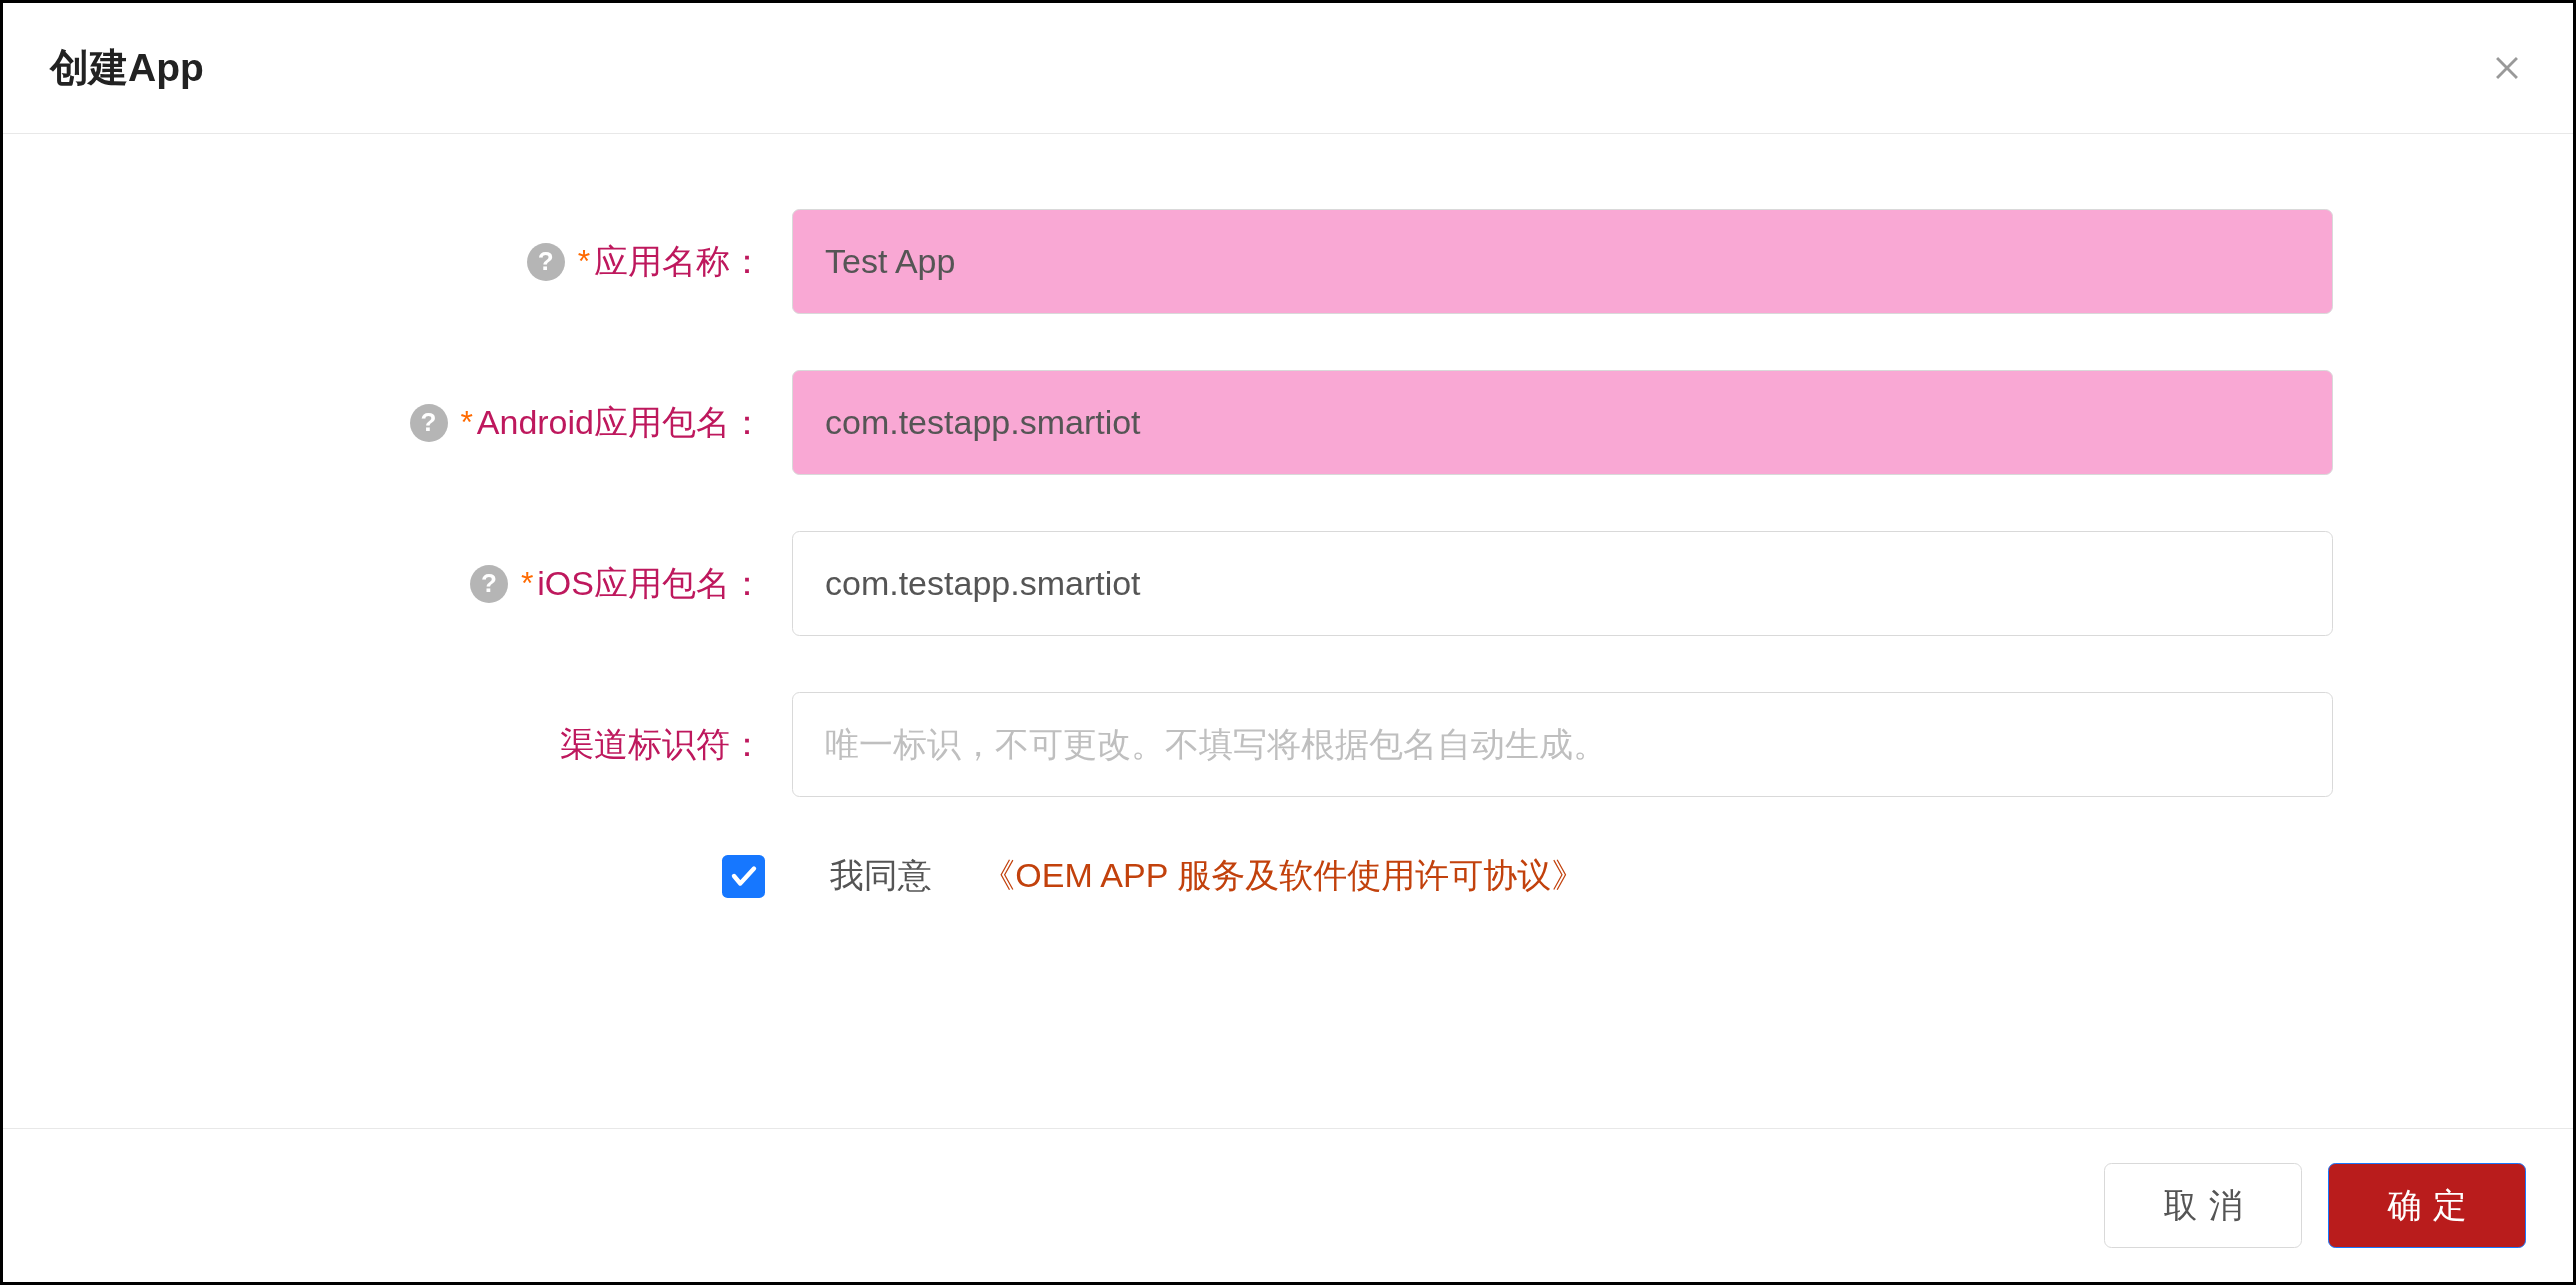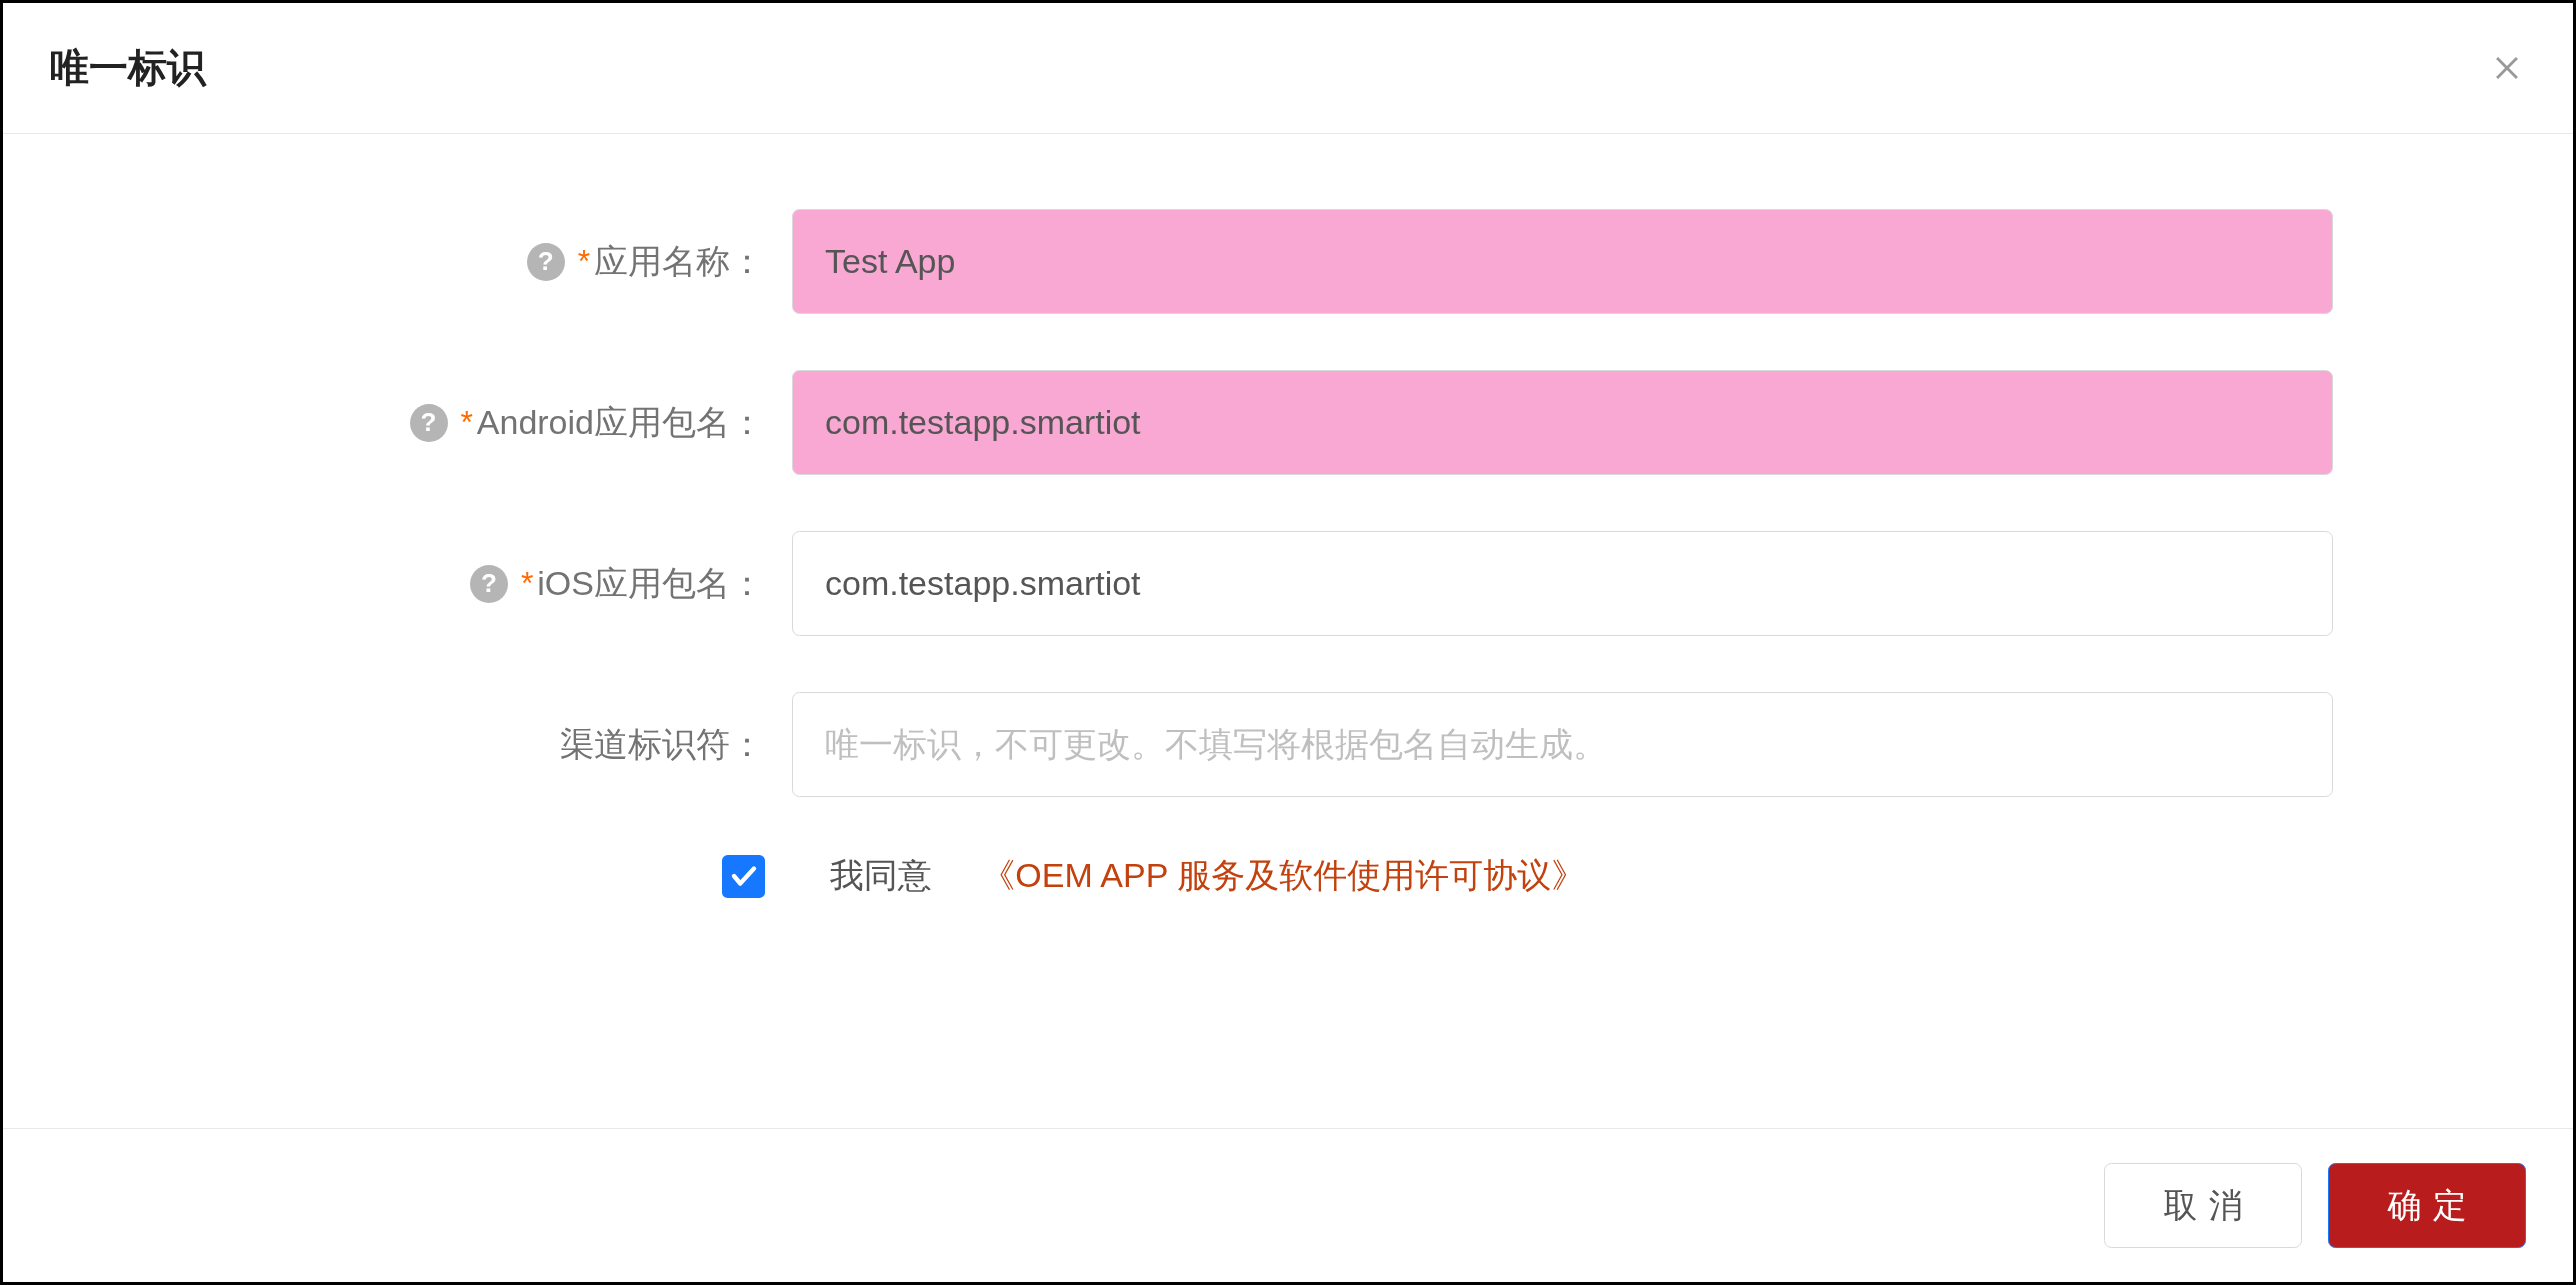--- a/index.html
+++ b/index.html
@@ -76,21 +76,21 @@
       margin-right: 13px;
       cursor: pointer;
     }
     .required {
       color: #ff6a00;
       font-size: 32px;
       margin-right: 3.8px;
     }
     .label-text {
       font-size: 34px;
-      color: #737373;
+      color: #be185d;
     }
     .input-col {
       flex: 1;
       max-width: 1541px;
     }
     .text-input {
       width: 100%;
       height: 105px;
       border: 0.9px solid #d9d9d9;
       border-radius: 7.5px;
@@ -166,21 +166,21 @@
       background: #b91c1c;
       border: 0.9px solid #1677ff;
       color: #fff;
     }
   </style>
 </head>
 <body>
 
 <div class="modal">
   <div class="modal-header">
-    <div class="modal-title">唯一标识</div>
+    <div class="modal-title">创建App</div>
     <div class="close-icon">
       <svg viewBox="0 0 24 24" fill="none" stroke="currentColor" stroke-width="2">
         <line x1="5" y1="5" x2="19" y2="19"></line>
         <line x1="19" y1="5" x2="5" y2="19"></line>
       </svg>
     </div>
   </div>
 
   <div class="modal-body">
 

